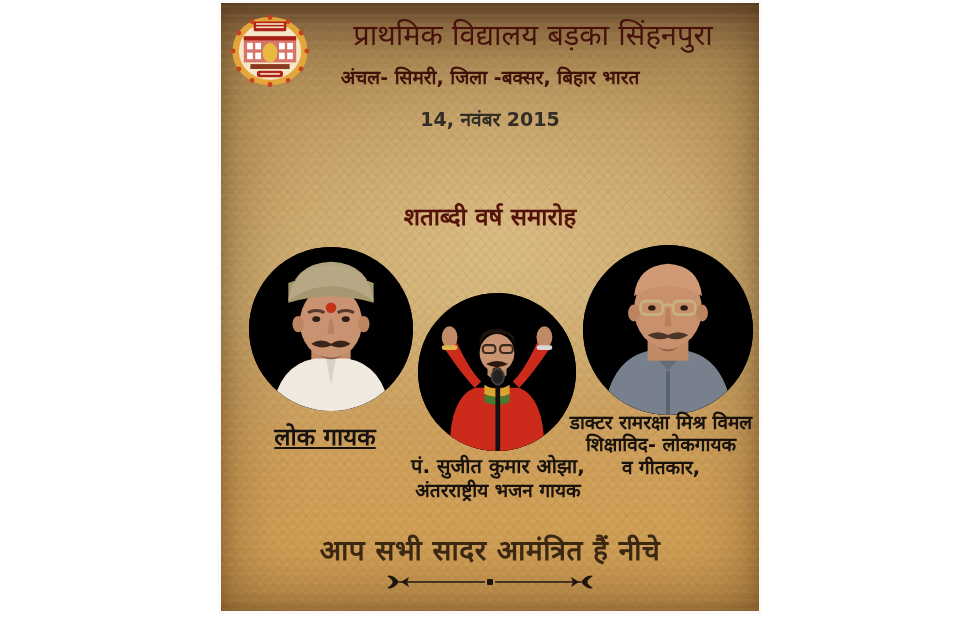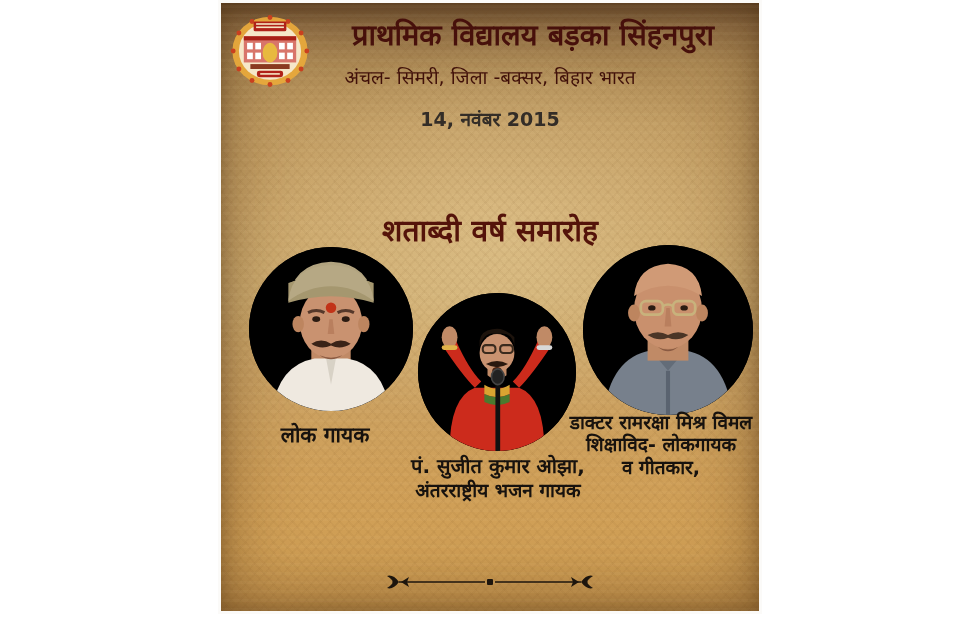--- a/index.html
+++ b/index.html
@@ -20,44 +20,44 @@
     position:absolute;inset:0;pointer-events:none;
     background:
       repeating-linear-gradient(48deg, rgba(110,70,25,0.05) 0 2px, rgba(0,0,0,0) 2px 7px),
       repeating-linear-gradient(132deg, rgba(110,70,25,0.05) 0 2px, rgba(0,0,0,0) 2px 7px),
       repeating-linear-gradient(0deg, rgba(255,230,180,0.04) 0 3px, rgba(0,0,0,0) 3px 9px);
   }
   .abs{position:absolute;}
   .ctr{text-align:center;}
   .title{
     left:88px;right:2px;top:16px;
-    font-size:29px;font-weight:700;color:#47100b;line-height:1.15;
+    font-size:29px;font-weight:400;color:#47100b;line-height:1.15;
   }
   .subtitle{
     left:0;right:0;top:61px;
-    font-size:19px;font-weight:400;color:#401009;
+    font-size:19px;font-weight:700;color:#401009;
   }
   .date-line{
     left:0;right:0;top:103px;
     font-size:19px;font-weight:600;color:#332d27;
   }
   .event-heading{
-    left:0;right:0;top:206px;
-    font-size:30px;font-weight:700;color:#54130a;
+    left:0;right:0;top:196px;
+    font-size:24px;font-weight:700;color:#54130a;
   }
   .photo{
     border-radius:50%;overflow:hidden;background:#000;
   }
   .photo svg{display:block;width:100%;height:100%;}
   .photo1{left:28px;top:244px;width:164px;height:164px;}
   .photo2{left:197px;top:290px;width:158px;height:158px;}
   .photo3{left:362px;top:242px;width:170px;height:170px;}
   .caption{font-weight:700;color:#17120e;line-height:1.18;}
   .cap1{left:14px;width:180px;top:420px;font-size:21px;}
-  .cap1 .l2{font-size:21px;}
+  .cap1 .l2{font-size:24px;text-decoration:underline;}
   .cap2{left:172px;width:210px;top:452px;font-size:20px;}
   .cap2 .l2{font-size:19px;}
   .cap3{left:340px;width:200px;top:408px;font-size:19px;}
   .invite{
     left:0;right:0;top:527px;
     font-size:28px;font-weight:700;color:#3c2712;letter-spacing:0.5px;
   }
   .divider{left:0;right:0;top:569px;height:20px;display:flex;justify-content:center;}
   .logo{left:8px;top:12px;width:82px;height:72px;}
   .logo svg{width:100%;height:100%;display:block;}
@@ -190,20 +190,21 @@
   <div class="abs ctr caption cap3">
     <div class="l1">डाक्टर रामरक्षा मिश्र विमल</div>
     <div class="l2">शिक्षाविद- लोकगायक</div>
     <div class="l3">व गीतकार,</div>
   </div>
   <div class="abs ctr caption cap2">
     <div class="l1">पं. सुजीत कुमार ओझा,</div>
     <div class="l2">अंतरराष्ट्रीय भजन गायक</div>
   </div>
 
+  <div class="abs ctr invite">आप सभी सादर आमंत्रित हैं नीचे</div>
 
   <div class="abs divider">
     <svg width="210" height="20" viewBox="0 0 210 20">
       <line x1="14" y1="10" x2="100" y2="10" stroke="#1d150d" stroke-width="1.6"></line>
       <line x1="110" y1="10" x2="196" y2="10" stroke="#1d150d" stroke-width="1.6"></line>
       <rect x="102" y="7" width="6" height="6" rx="1" fill="#1d150d"></rect>
       <g fill="#1d150d">
         <path d="M16 10 L24 5 L22 10 L24 15 Z"></path>
         <path d="M14 10 Q8 2 2 4 Q7 7 8 10 Q7 13 2 16 Q8 18 14 10 Z"></path>
         <circle cx="9" cy="10" r="1.6"></circle>

